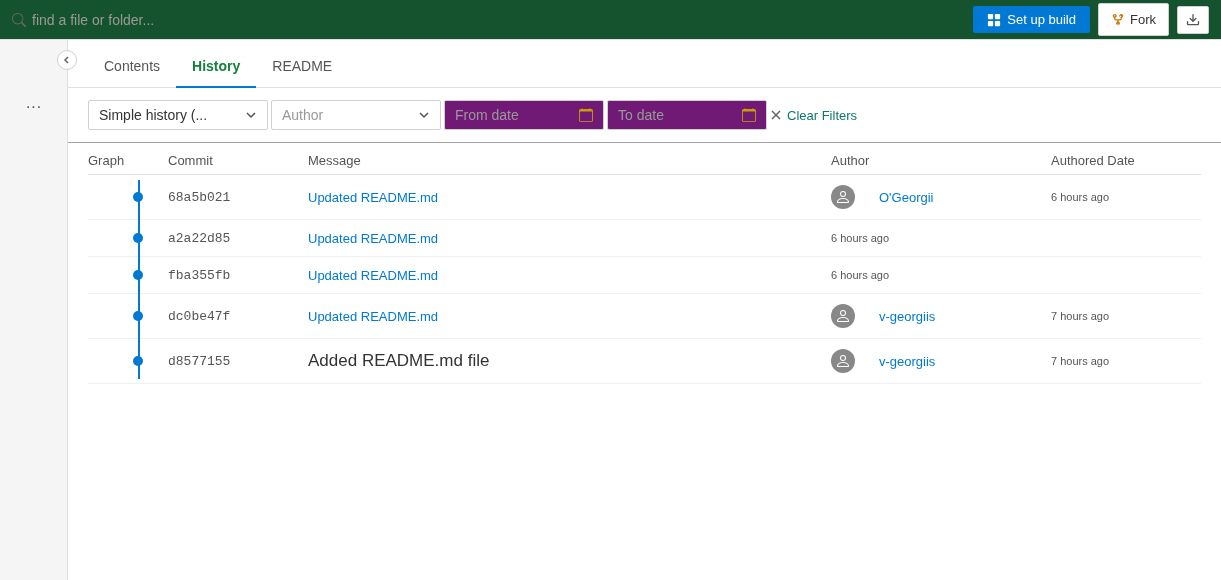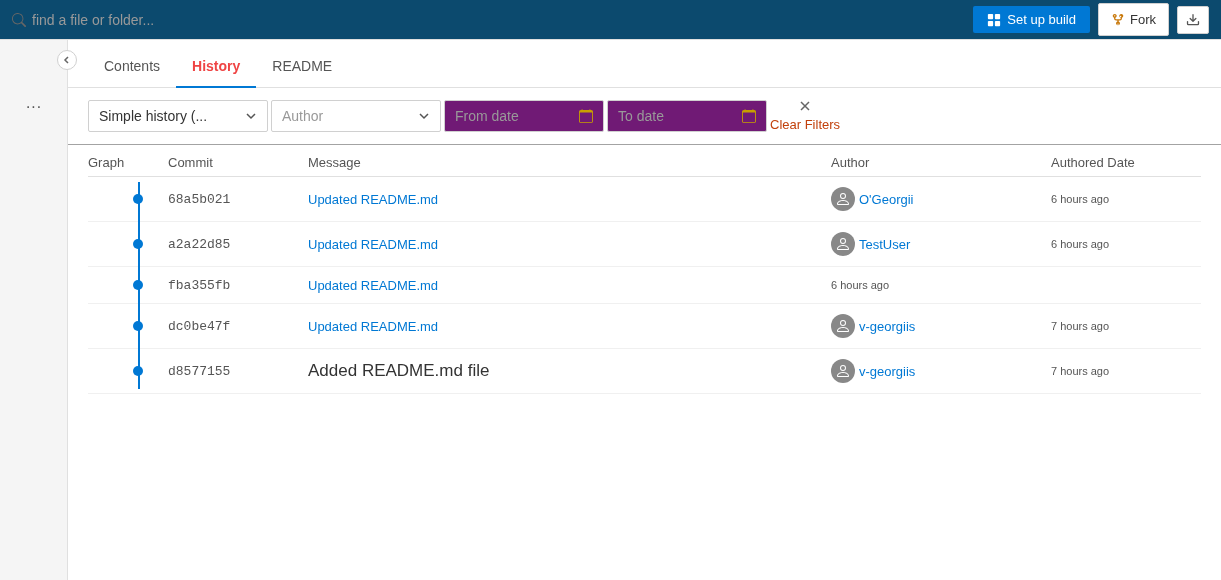--- a/index.html
+++ b/index.html
@@ -4,21 +4,21 @@
   <style>
     * { box-sizing: border-box; margin: 0; padding: 0; }
     body { font-family: "Segoe UI", Arial, sans-serif; font-size: 14px; background: #fff; color: #333; overflow: hidden; }
 
     
     .topbar {
       display: flex;
       align-items: center;
       justify-content: space-between;
       height: 40px;
-      background: #0c4a6e;
+      background: #14532d;
       border-bottom: 1px solid #e0e0e0;
       padding: 0 12px;
     }
     .topbar-left {
       display: flex;
       align-items: center;
       color: #666;
       font-size: 14px;
     }
     .topbar-left svg { margin-right: 6px; }
@@ -121,21 +121,21 @@
     .tab {
       padding: 12px 16px;
       font-size: 14px;
       cursor: pointer;
       color: #555;
       border-bottom: 2px solid transparent;
       margin-bottom: -1px;
       text-decoration: none;
     }
     .tab.active {
-      color: #ef4444;
+      color: #15803d;
       border-bottom: 2px solid #0078d4;
       font-weight: 600;
     }
 
     
     .filters {
       display: flex;
       padding: 12px 20px;
       gap: 3px;
       border-bottom: 1px solid #a3a3a3;
@@ -167,26 +167,25 @@
       justify-content: space-between;
       gap: 8px;
       color: #999;
     }
     .filter-date svg { color: #c8a000; }
 
     .clear-filters {
       display: flex;
       align-items: center;
       gap: 5px;
-      color: #c2410c;
+      color: #0f766e;
       cursor: pointer;
       font-size: 13px;
       border: none;
       background: none;
-      flex-direction: column;
     }
 
     
     .history-table {
       flex: 1;
       overflow-y: auto;
       padding: 0 20px;
     }
     .table-header {
       display: grid;
@@ -227,21 +226,21 @@
     }
     .commit-message-plain {
       font-size: 17px;
       color: #333;
     }
 
     
     .author-cell {
       display: flex;
       align-items: center;
-      gap: 4px;
+      gap: 24px;
     }
     .author-avatar {
       width: 24px;
       height: 24px;
       border-radius: 50%;
       background: #888;
       display: flex;
       align-items: center;
       justify-content: center;
       flex-shrink: 0;
@@ -385,28 +384,20 @@
         </div>
 
         <div class="table-row">
           <div class="graph-cell">
             <div style="width:10px;height:10px;background:#0078d4;border-radius:50%;position:relative;z-index:1;margin-left:20px;"></div>
           </div>
           <div class="commit-hash">a2a22d85</div>
           <div class="commit-message">
             <a href="#">Updated README.md</a>
           </div>
-          <div class="author-cell">
-            <div class="author-avatar">
-              <svg width="16" height="16" viewBox="0 0 16 16" fill="white">
-                <path d="M8 8a3 3 0 1 0 0-6 3 3 0 0 0 0 6zm2-3a2 2 0 1 1-4 0 2 2 0 0 1 4 0zm4 8c0 1-1 1-1 1H3s-1 0-1-1 1-4 6-4 6 3 6 4zm-1-.004c-.001-.246-.154-.986-.832-1.664C11.516 10.68 10.289 10 8 10c-2.29 0-3.516.68-4.168 1.332-.678.678-.83 1.418-.832 1.664h10z"></path>
-              </svg>
-            </div>
-            <span class="author-name">TestUser</span>
-          </div>
           <div class="authored-date">6 hours ago</div>
         </div>
 
         <div class="table-row">
           <div class="graph-cell">
             <div style="width:10px;height:10px;background:#0078d4;border-radius:50%;position:relative;z-index:1;margin-left:20px;"></div>
           </div>
           <div class="commit-hash">fba355fb</div>
           <div class="commit-message">
             <a href="#">Updated README.md</a>

